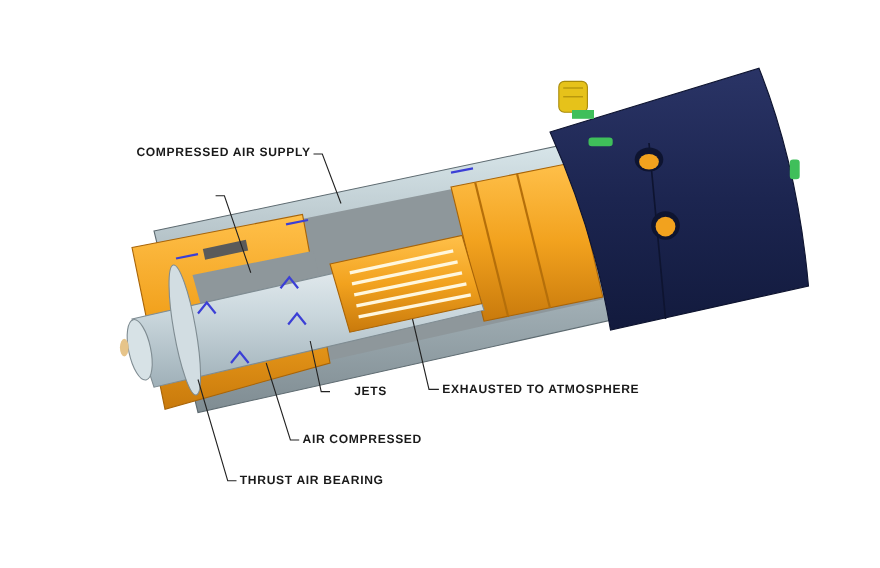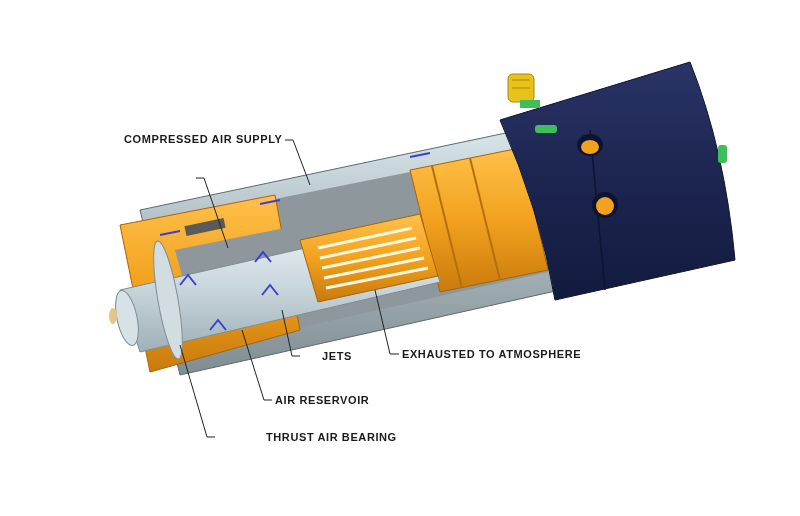--- a/index.html
+++ b/index.html
@@ -104,15 +104,15 @@
       <polyline points="300,356 292,356 282,310"></polyline>
       <polyline points="399,354 390,354 375,290"></polyline>
       <polyline points="272,400 264,400 242,330"></polyline>
       <polyline points="215,437 207,437 180,345"></polyline>
     </g>
   </svg>
 
   <div class="label" style="left:124px; top:133px;">COMPRESSED AIR SUPPLY</div>
   <div class="label" style="left:302px; top:350px;margin-left:20px;">JETS</div>
   <div class="label" style="left:402px; top:348px;text-align:center;">EXHAUSTED TO ATMOSPHERE</div>
-  <div class="label" style="left:275px; top:394px;">AIR RESERVOIR</div>
-  <div class="label" style="left:218px; top:431px;margin-left:48px;">THRUST AIR BEARING</div>
+  <div class="label" style="left:275px; top:394px;">AIR COMPRESSED</div>
+  <div class="label" style="left:218px; top:431px;">THRUST AIR BEARING</div>
 </div>
 
 </body></html>

